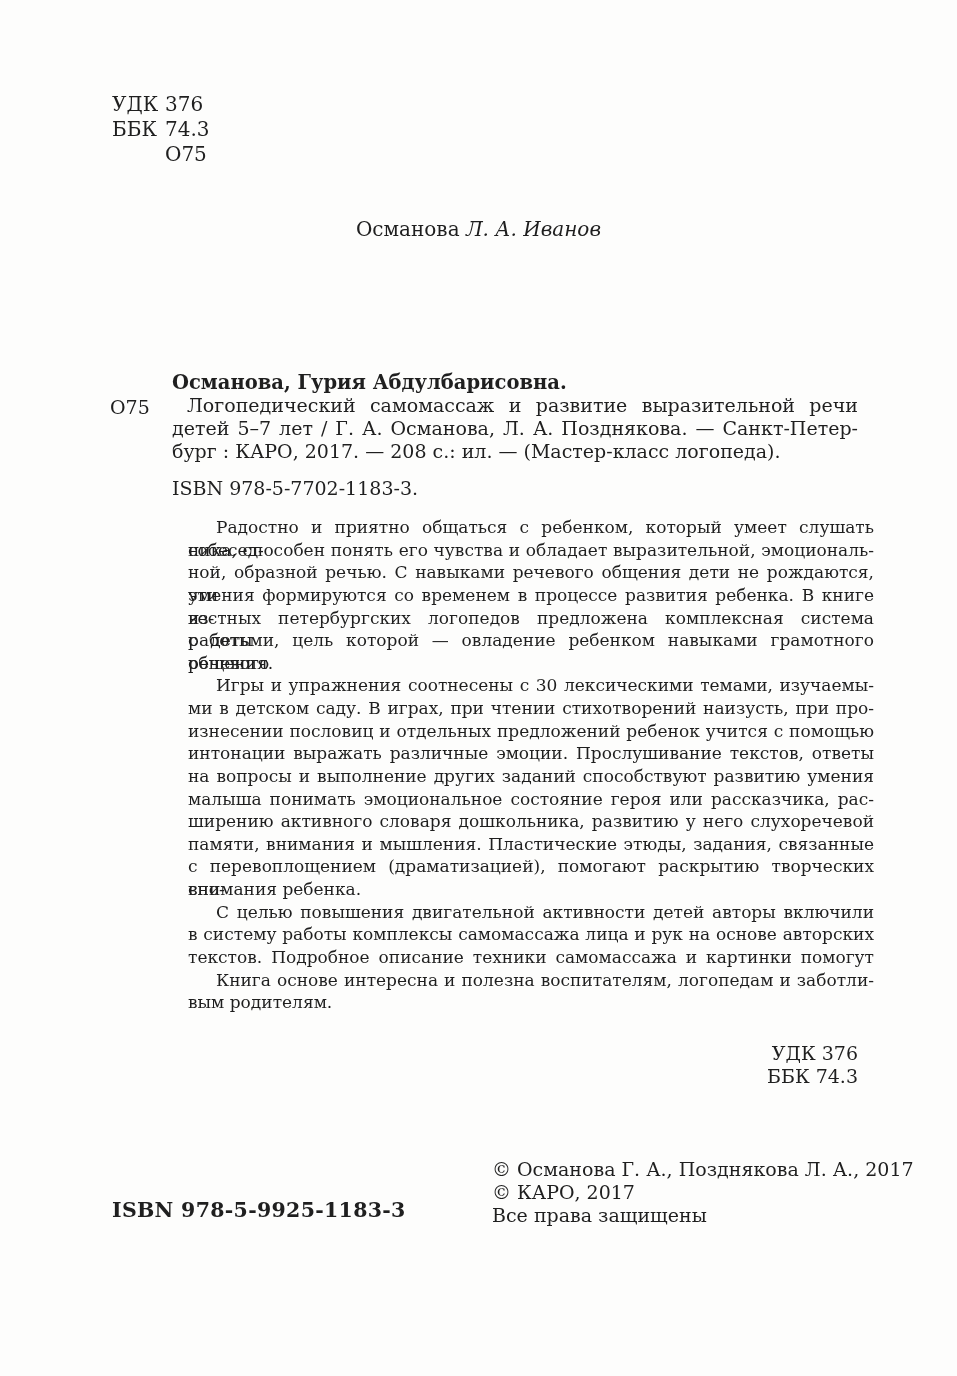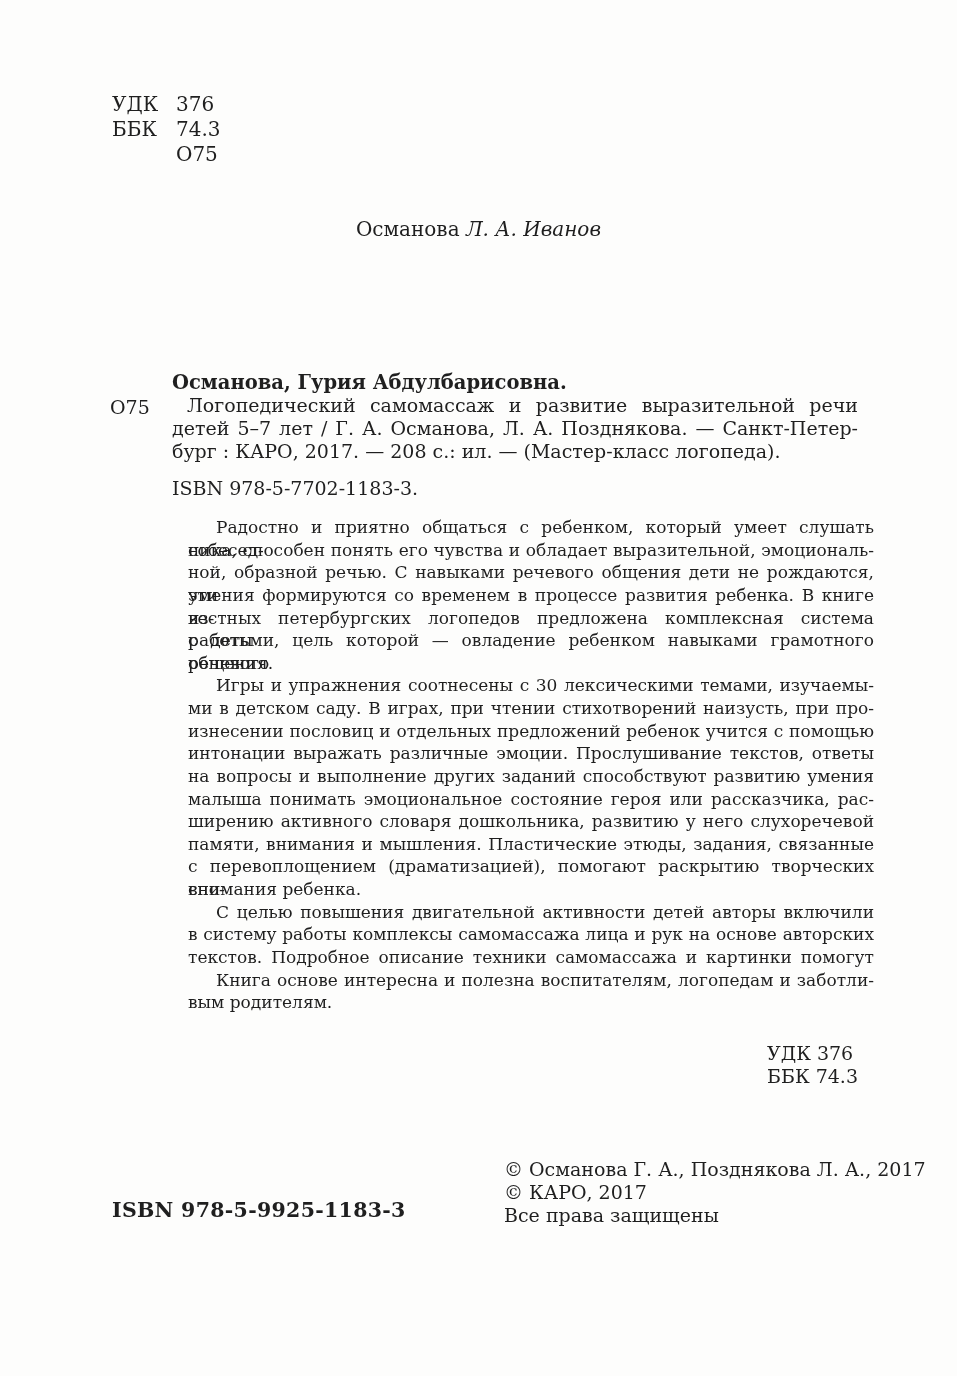--- a/index.html
+++ b/index.html
@@ -10,21 +10,21 @@
     margin:0 auto;
     background:#fdfdfc;
     color:#1f1f1f;
     font-family:"DejaVu Serif", serif;
     overflow:hidden;
   }
   
   .top-codes{
     position:absolute;left:112px;top:92px;
     font-size:20px;line-height:25px;
-    display:grid;grid-template-columns:53px auto;column-gap:11px;
+    display:grid;grid-template-columns:53px auto;column-gap:0;
   }
   
   .artist{
     position:absolute;left:0;top:217px;width:100%;
     text-align:center;font-size:20px;
   }
   .artist .name{font-style:italic;}
   
   .hang-code{position:absolute;left:110px;top:396px;font-size:19px;}
   
@@ -34,24 +34,24 @@
   .jl{text-align:justify;text-align-last:justify;}
   .ind-sm{text-indent:15px;}
   .isbn-entry{position:absolute;left:172px;top:477px;font-size:19px;}
   
   .annotation{position:absolute;left:172px;top:516px;width:686px;font-size:17px;margin-left:16px;}
   .annotation .ln{line-height:22.63px;height:22.63px;}
   .ind{text-indent:28px;}
   
   .bottom-codes{
     position:absolute;right:99px;top:1042px;
-    font-size:19px;line-height:23px;text-align:left;margin-left:46px;
+    font-size:19px;line-height:23px;text-align:right;margin-left:46px;
   }
   
-  .copyright{position:absolute;left:492px;top:1158px;font-size:19px;line-height:23.2px;margin-left:12px;}
+  .copyright{position:absolute;left:492px;top:1158px;font-size:19px;line-height:23.2px;}
   
   .isbn-bottom{position:absolute;left:112px;top:1198px;font-size:20.5px;font-weight:bold;letter-spacing:.3px;}
 </style>
 </head>
 <body>
 
 <div class="page">
 
   <div class="top-codes">
     <span>УДК</span>

